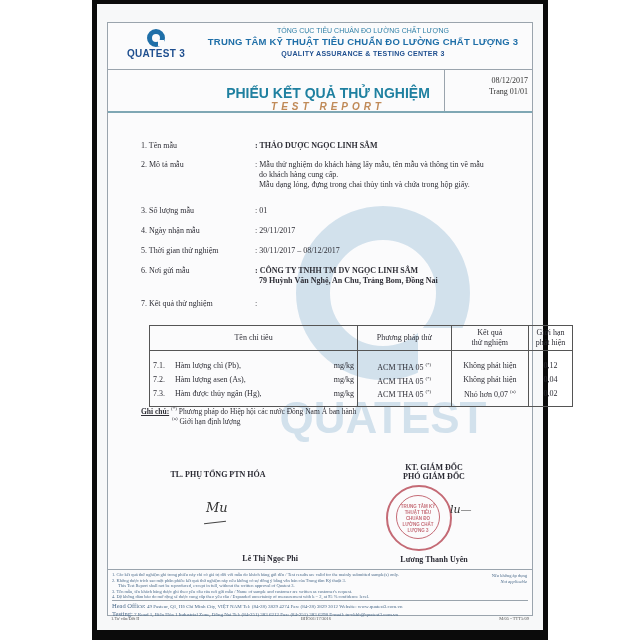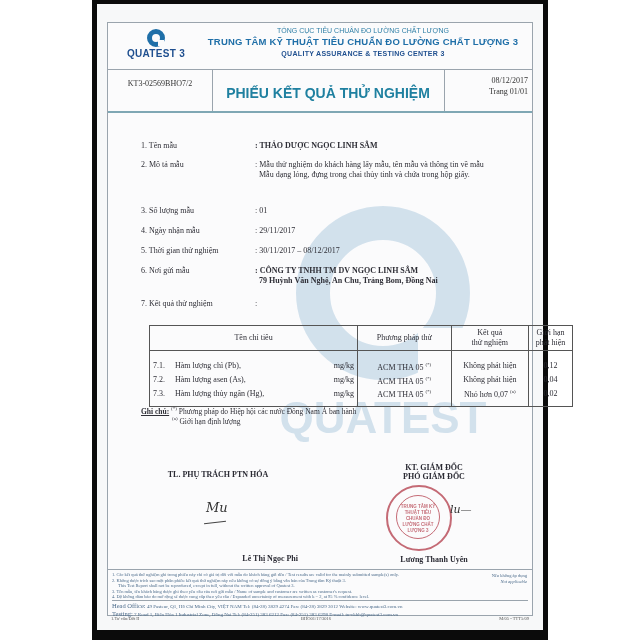--- a/index.html
+++ b/index.html
@@ -82,38 +82,39 @@
       <div class="logo-text">QUATEST 3</div>
     </div>
     <div class="org">
       <div class="org1">TỔNG CỤC TIÊU CHUẨN ĐO LƯỜNG CHẤT LƯỢNG</div>
       <div class="org2">TRUNG TÂM KỸ THUẬT TIÊU CHUẨN ĐO LƯỜNG CHẤT LƯỢNG 3</div>
       <div class="org3">QUALITY ASSURANCE &amp; TESTING CENTER 3</div>
     </div>
   </div>
 
   <div class="trow">
-    <div class="tcode">KT3-02569BHO7/2</div>
     <div class="ttitle">
       <div class="tt1">PHIẾU KẾT QUẢ THỬ NGHIỆM</div>
+      <div class="tt2">TEST REPORT</div>
     </div>
     <div class="tdate">
       <div>08/12/2017</div>
       <div>Trang 01/01</div>
     </div>
   </div>
 
   <div class="field" style="top:118px;">
     <span class="flabel">1. Tên mẫu</span>
     <span class="fval bold">: THẢO DƯỢC NGỌC LINH SÂM</span>
   </div>
   <div class="field" style="top:137px;">
     <span class="flabel">2. Mô tả mẫu</span>
     <div class="fval">
       <div>: Mẫu thử nghiệm do khách hàng lấy mẫu, tên mẫu và thông tin về mẫu</div>
+      <div style="padding-left:4px;">do khách hàng cung cấp.</div>
       <div style="padding-left:4px;">Mẫu dạng lỏng, đựng trong chai thủy tinh và chứa trong hộp giấy.</div>
     </div>
   </div>
   <div class="field" style="top:183px;">
     <span class="flabel">3. Số lượng mẫu</span>
     <span class="fval">: 01</span>
   </div>
   <div class="field" style="top:203px;">
     <span class="flabel">4. Ngày nhận mẫu</span>
     <span class="fval">: 29/11/2017</span>
@@ -156,42 +157,42 @@
         <td class="c3"><span>Không phát hiện</span></td>
         <td class="c4">0,12</td>
       </tr>
       <tr>
         <td class="c1"><span class="num">7.2.</span><span>Hàm lượng asen (As),</span><span class="unit">mg/kg</span></td>
         <td class="c2"><span>ACM THA 05</span> <sup>(*)</sup></td>
         <td class="c3"><span>Không phát hiện</span></td>
         <td class="c4">0,04</td>
       </tr>
       <tr class="last">
-        <td class="c1"><span class="num">7.3.</span><span>Hàm lượng thủy ngân (Hg),</span><span class="unit">mg/kg</span></td>
+        <td class="c1"><span class="num">7.3.</span><span>Hàm được thủy ngân (Hg),</span><span class="unit">mg/kg</span></td>
         <td class="c2"><span>ACM THA 05</span> <sup>(*)</sup></td>
         <td class="c3"><span>Nhỏ hơn 0,07</span> <sup>(a)</sup></td>
         <td class="c4">0,02</td>
       </tr>
     </tbody>
   </table>
 
   <div class="notes">
     <div>
       <span class="lab">Ghi chú:</span>
       <sup>(*)</sup>
       <span>Phương pháp do Hiệp hội các nước Đông Nam Á ban hành</span>
     </div>
     <div class="n2">
       <sup>(a)</sup>
       <span>Giới hạn định lượng</span>
     </div>
   </div>
 
   <div class="sigL">
-    <div class="sig-title">TL. PHỤ TRÁCH PTN HÓA</div>
+    <div class="sig-title">TL. PHỤ TỔNG PTN HÓA</div>
     <div class="scrawl" style="left:68px;top:30px;">Mu</div>
     <div style="position:absolute;left:66px;top:52px;width:22px;height:1px;background:#444;transform:rotate(-6deg);"></div>
     <div class="sig-name" style="top:84px;text-align:right;">Lê Thị Ngọc Phi</div>
   </div>
 
   <div class="sigR">
     <div class="sig-title">KT. GIÁM ĐỐC</div>
     <div class="sig-title">PHÓ GIÁM ĐỐC</div>
     <div class="stamp">
       <div class="stamp-in">TRUNG TÂM KỸ THUẬT TIÊU CHUẨN ĐO LƯỜNG CHẤT LƯỢNG 3</div>

